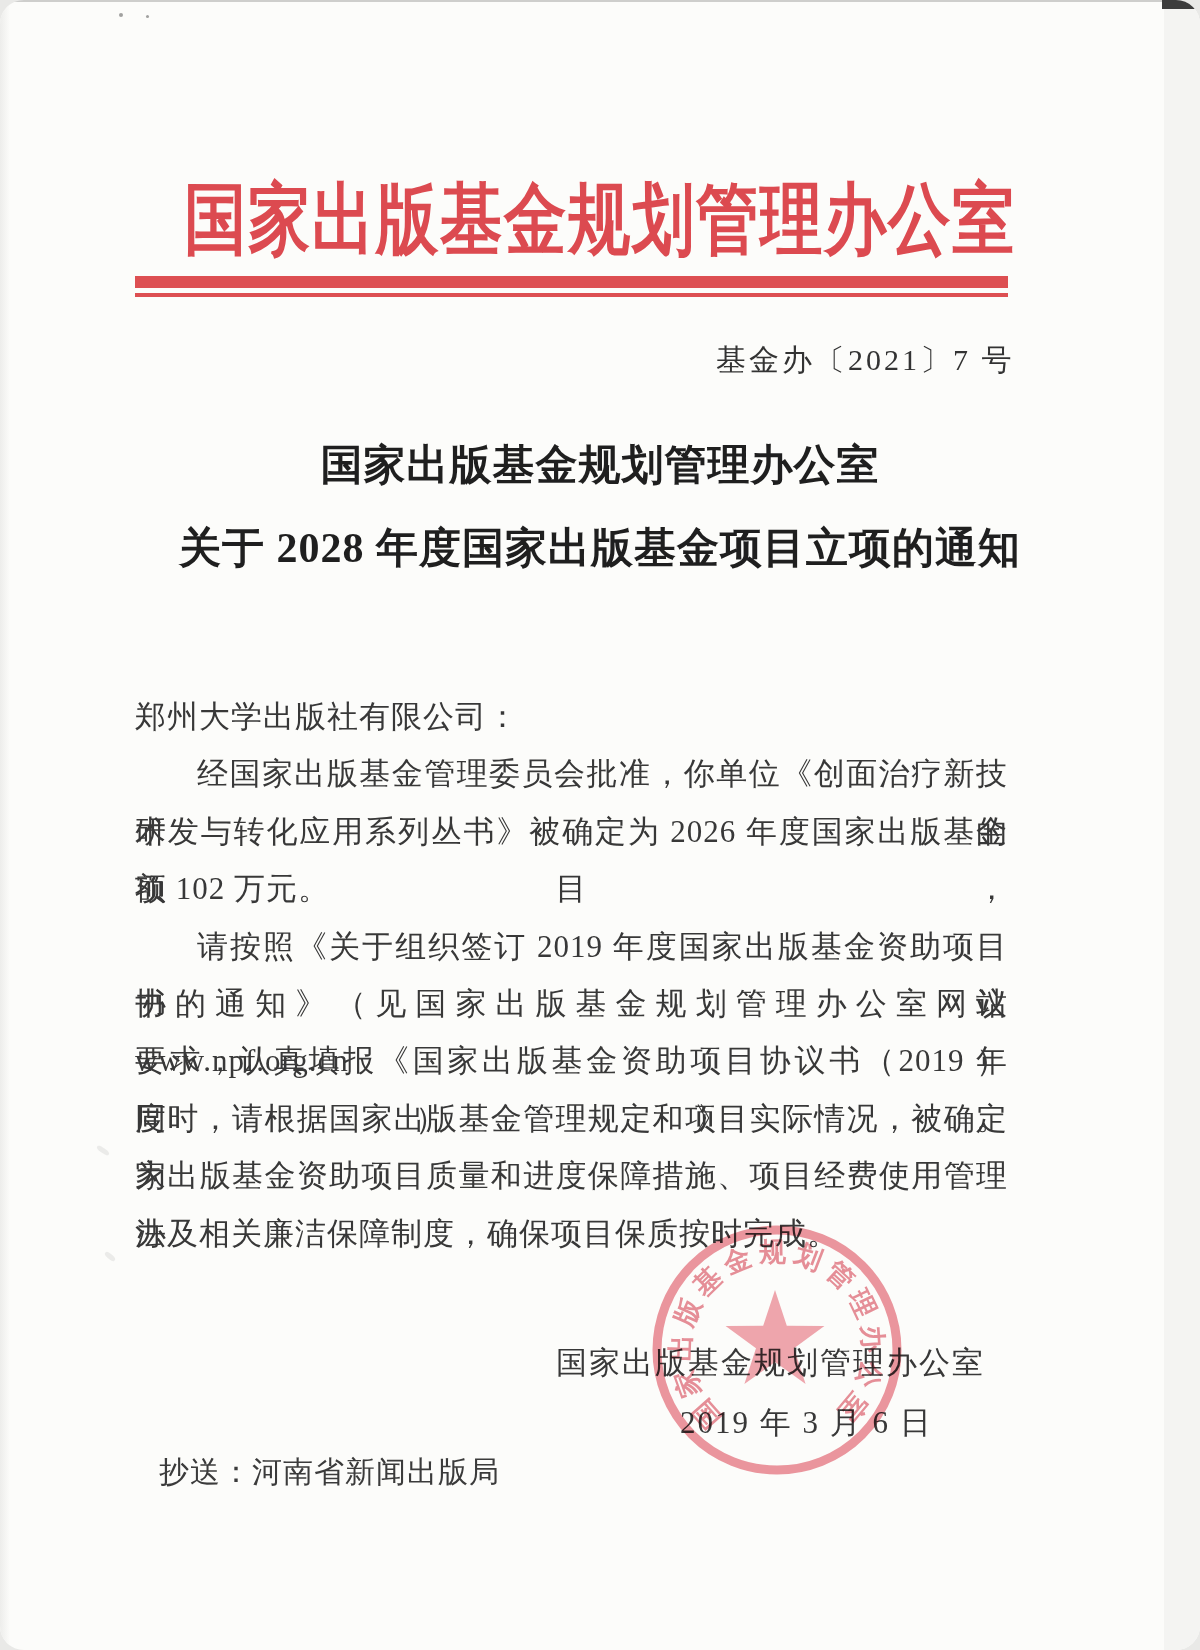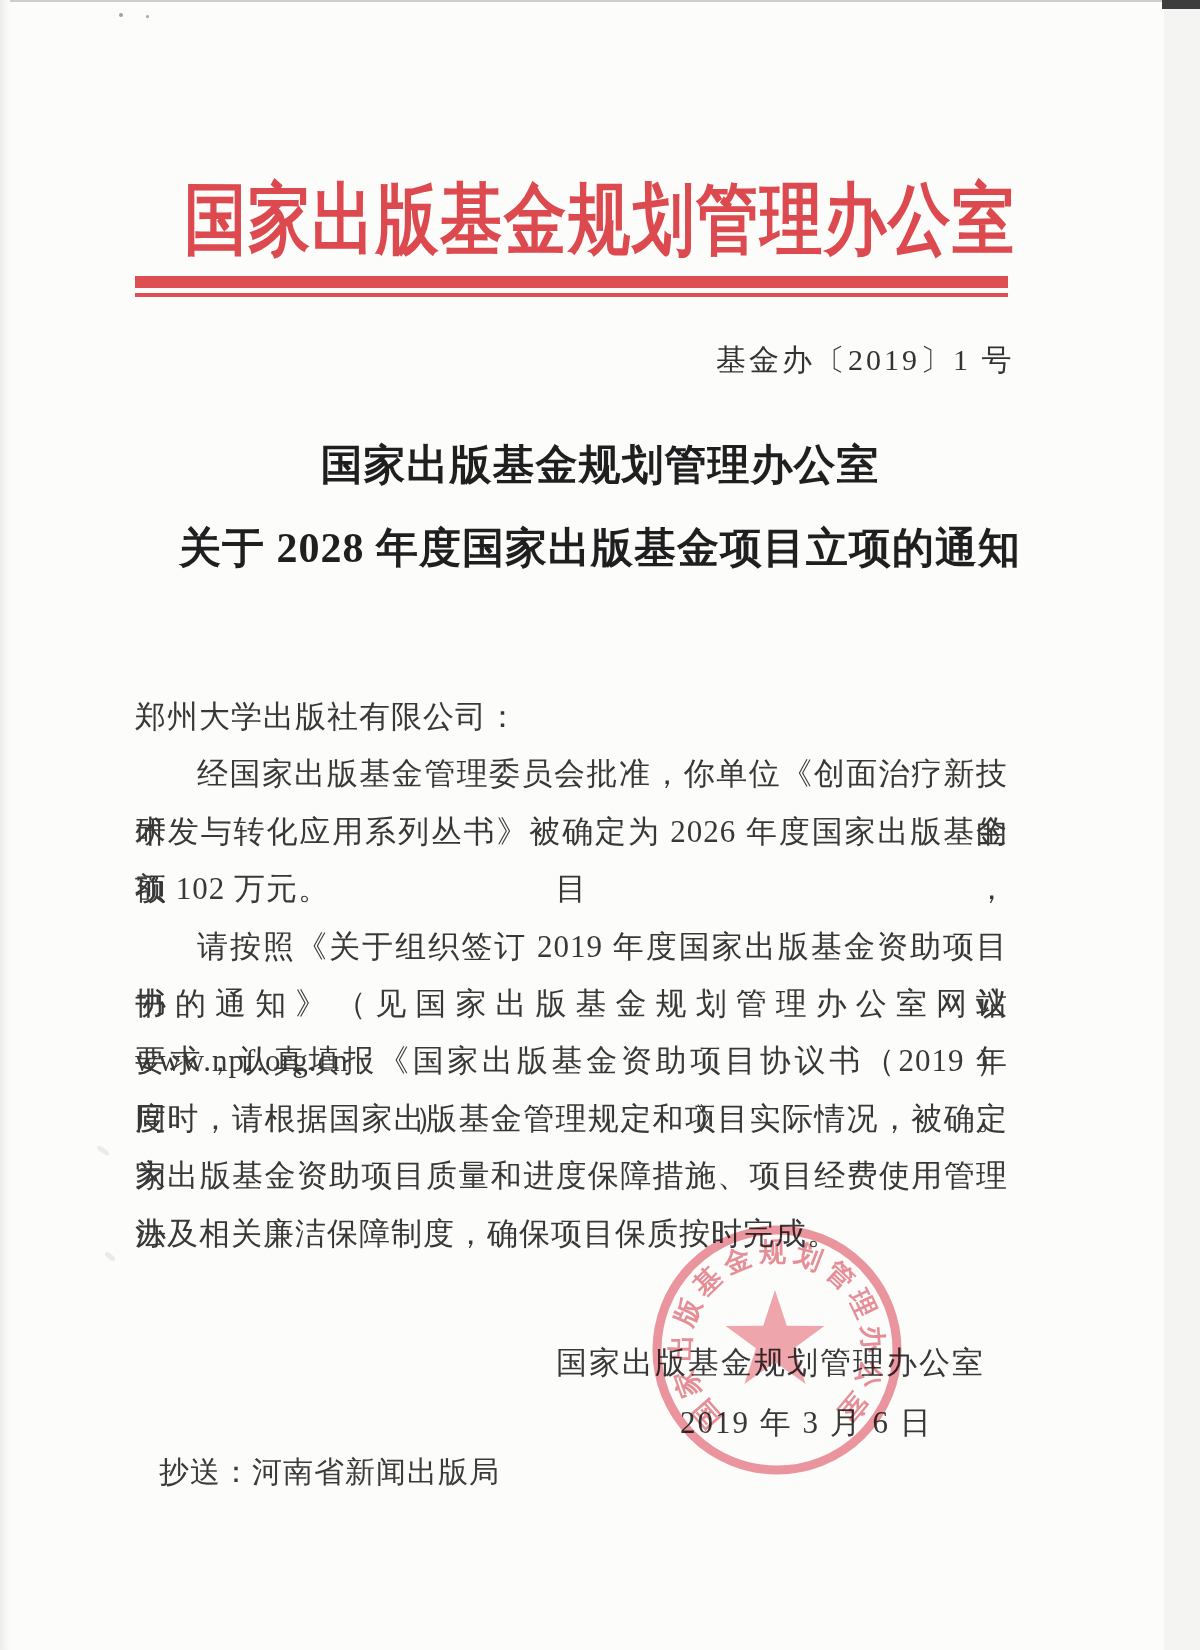--- a/index.html
+++ b/index.html
@@ -1,20 +1,21 @@
 <!DOCTYPE html>
 <html><head>
 <meta charset="utf-8">
 <style>
   html,body{margin:0;padding:0;background:#e9e9e7;}
   .page{
     position:relative;width:1200px;height:1650px;margin:0 auto;
     background:#fcfcfa;overflow:hidden;
     font-family:"Liberation Serif","DejaVu Serif",serif;
     color:#3b3b3b;
+    border-radius:24px;
   }
   
   .scan-topline{position:absolute;top:0;left:0;width:100%;height:2px;background:#a8a8a6;opacity:.55;}
   .scan-corner{position:absolute;top:0;left:1162px;width:38px;height:9px;background:#3d3d3d;}
   .scan-rightstrip{position:absolute;top:0;left:1164px;width:36px;height:100%;background:#f4f4f2;}
   .scan-leftstrip{position:absolute;top:0;left:0;width:10px;height:100%;background:linear-gradient(to right,#ededeb,#fcfcfa);}
   .speck{position:absolute;width:4px;height:4px;border-radius:50%;background:#8a8a88;opacity:.8;}
   .speck.s1{left:119px;top:13px;}
   .speck.s2{left:146px;top:15px;width:3px;height:3px;}
   .smudge{position:absolute;background:#d8d8d5;opacity:.45;border-radius:40%;}
@@ -71,21 +72,21 @@
   <div class="scan-corner"></div>
   <div class="speck s1"></div>
   <div class="speck s2"></div>
   <div class="smudge m1"></div>
   <div class="smudge m2"></div>
 
   <div class="letterhead">国家出版基金规划管理办公室</div>
   <div class="rule-thick"></div>
   <div class="rule-thin"></div>
 
-  <div class="doc-number">基金办〔2019〕1 号</div>
+  <div class="doc-number">基金办〔2021〕7 号</div>
 
   <div class="title t1">国家出版基金规划管理办公室</div>
   <div class="title t2">关于 2028 年度国家出版基金项目立项的通知</div>
 
   <div class="body-block">
     <div class="line">郑州大学出版社有限公司：</div>
     <div class="line just indent">经国家出版基金管理委员会批准，你单位《创面治疗新技术的</div>
     <div class="line just">研发与转化应用系列丛书》被确定为 2026 年度国家出版基金项目，</div>
     <div class="line">额 102 万元。</div>
     <div class="line just indent">请按照《关于组织签订 2019 年度国家出版基金资助项目协议</div>

